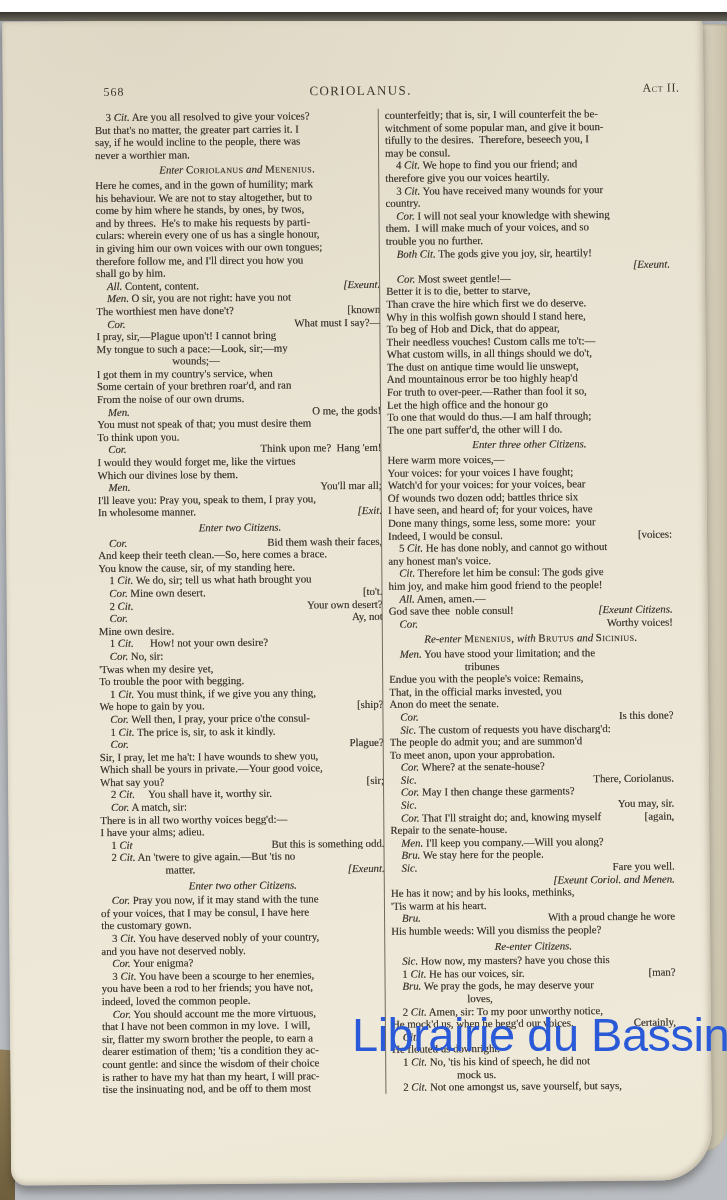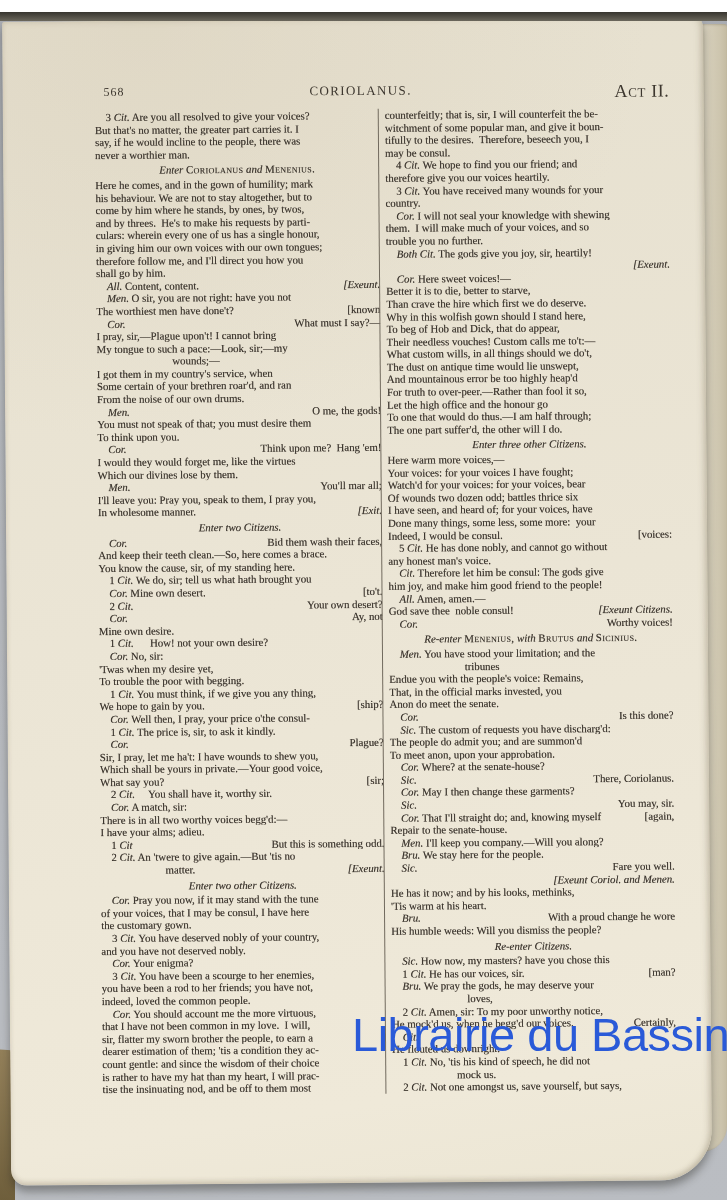--- a/index.html
+++ b/index.html
@@ -29,21 +29,21 @@
     background:
       radial-gradient(120% 60% at 20% 0%, rgba(210,200,178,.35), rgba(0,0,0,0) 60%),
       linear-gradient(172deg,#e6e0cf,#ebe5d5 50%,#efe9d9 90%,#ece6d4);
     border-radius:3px 10px 52px 16px;
     transform:rotate(-0.45deg); transform-origin:50% 0;
     box-shadow:0 6px 9px rgba(35,35,30,.4), inset -3px 0 6px rgba(130,118,94,.28), inset 0 -3px 5px rgba(130,118,94,.22);
   }
   .runhead{position:absolute; top:64px; left:0; width:100%; color:#3d372f;}
   .pageno{position:absolute; left:101px; font-size:12px; letter-spacing:1px;}
   .rtitle{position:absolute; left:358px; transform:translateX(-50%); font-size:13px; letter-spacing:1.4px;}
-  .ract{position:absolute; left:612px; font-size:18px; font-variant:small-caps; letter-spacing:0.6px;}
+  .ract{position:absolute; left:640px; font-size:12px; font-variant:small-caps; letter-spacing:0.6px;}
   .cols{position:absolute; left:92px; top:90px; width:580px; display:flex; color:#3a342d;}
   .col{
     width:284px; font-size:10.8px; line-height:12.6px;
     text-shadow:0.2px 0.2px 0.5px rgba(56,48,40,.55);
   }
   .col2{border-left:1px solid #716a5e; padding-left:6px; margin-left:-1px;}
   .tl{white-space:pre; height:12.6px; overflow:hidden;}
   .spl{display:flex; justify-content:space-between;}
   .ctr{text-align:center; margin:3px 0 2px;}
   .it{font-style:italic;}
@@ -156,21 +156,21 @@
           <div class="tl"><span><span>may be consul.</span></span></div>
           <div class="tl" style="padding-left: 1em;"><span><span>4 </span><span class="it">Cit.</span><span> We hope to find you our friend; and</span></span></div>
           <div class="tl"><span><span>therefore give you our voices heartily.</span></span></div>
           <div class="tl" style="padding-left: 1em;"><span><span>3 </span><span class="it">Cit.</span><span> You have received many wounds for your</span></span></div>
           <div class="tl"><span><span>country.</span></span></div>
           <div class="tl" style="padding-left: 1em;"><span><span class="it">Cor.</span><span> I will not seal your knowledge with shewing</span></span></div>
           <div class="tl"><span><span>them.  I will make much of your voices, and so</span></span></div>
           <div class="tl"><span><span>trouble you no further.</span></span></div>
           <div class="tl" style="padding-left: 1em;"><span><span class="it">Both Cit.</span><span> The gods give you joy, sir, heartily!</span></span></div>
           <div class="tl spl"><span><span></span></span><span class="rr"><span class="it">[Exeunt.</span></span></div>
-          <div class="tl" style="padding-left: 1em;"><span><span class="it">Cor.</span><span> Here sweet voices!—</span></span></div>
+          <div class="tl" style="padding-left: 1em;"><span><span class="it">Cor.</span><span> Most sweet gentle!—</span></span></div>
           <div class="tl"><span><span>Better it is to die, better to starve,</span></span></div>
           <div class="tl"><span><span>Than crave the hire which first we do deserve.</span></span></div>
           <div class="tl"><span><span>Why in this wolfish gown should I stand here,</span></span></div>
           <div class="tl"><span><span>To beg of Hob and Dick, that do appear,</span></span></div>
           <div class="tl"><span><span>Their needless vouches! Custom calls me to't:—</span></span></div>
           <div class="tl"><span><span>What custom wills, in all things should we do't,</span></span></div>
           <div class="tl"><span><span>The dust on antique time would lie unswept,</span></span></div>
           <div class="tl"><span><span>And mountainous error be too highly heap'd</span></span></div>
           <div class="tl"><span><span>For truth to over-peer.—Rather than fool it so,</span></span></div>
           <div class="tl"><span><span>Let the high office and the honour go</span></span></div>

